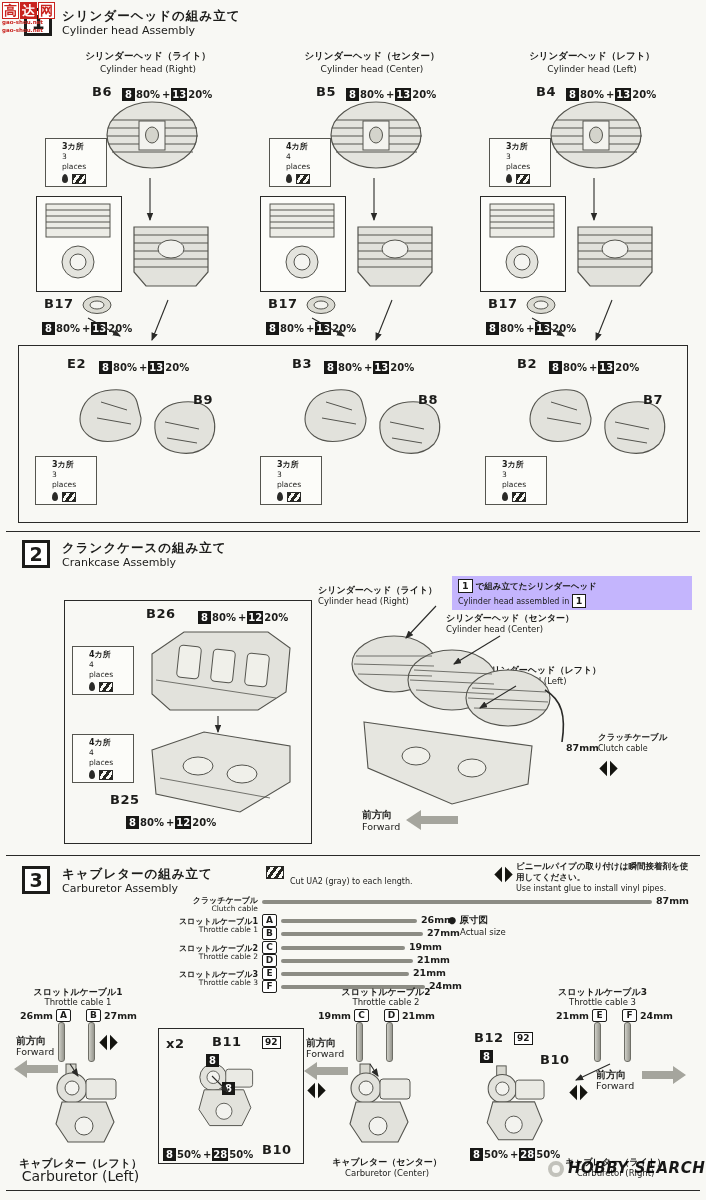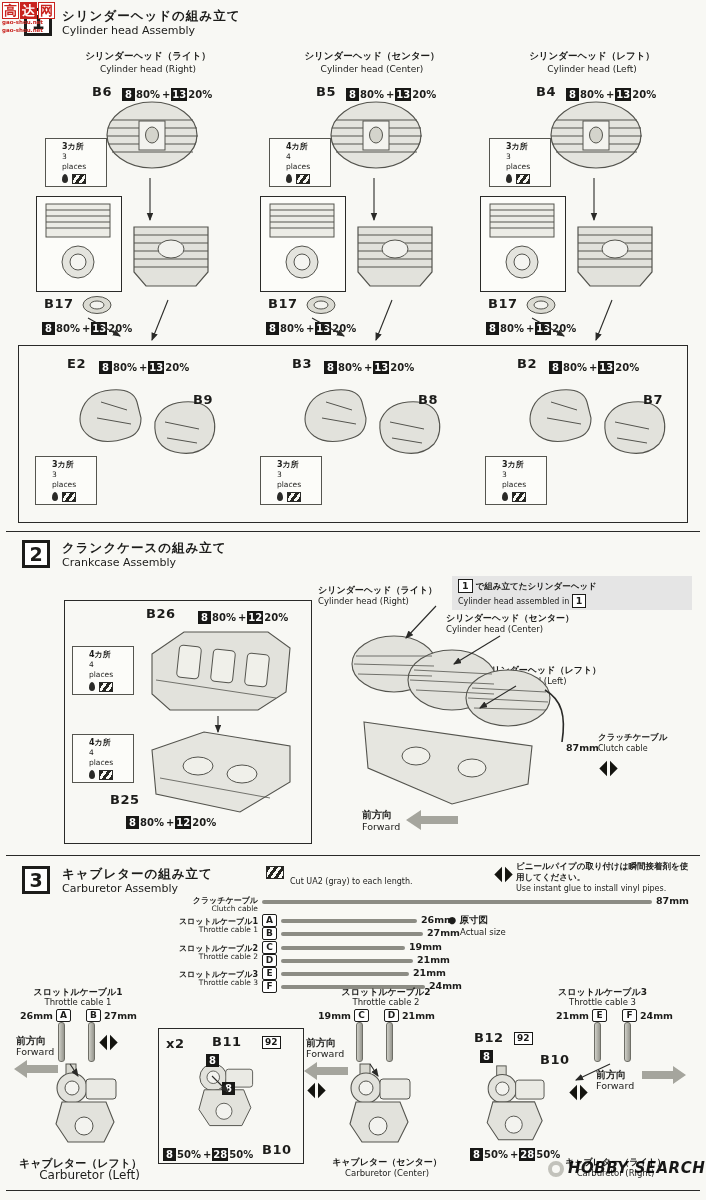--- a/index.html
+++ b/index.html
@@ -36,21 +36,21 @@
          width:15px;height:13px;line-height:11px;text-align:center;border-radius:2px}
   .bar{position:absolute;height:3.5px;background:#8c8c84;border-radius:2px}
   .mm{font-size:9.5px;font-weight:bold}
   .cl-jp{font-size:8px;font-weight:bold}
   .cl-en{font-size:7.5px}
   .note-jp{font-size:8.5px;font-weight:bold;line-height:1.3}
   .note-en{font-size:8px;line-height:1.25}
   .divider{position:absolute;left:6px;width:694px;border-top:1.3px solid #2a2a28}
   .inum{display:inline-block;border:1.2px solid #1c1c1a;background:#fff;padding:0 3px;
         font-size:9.5px;font-weight:bold;line-height:12px;vertical-align:middle}
-  .graybox{position:absolute;background:#e5e5e5}
+  .graybox{position:absolute;background:#c4b5fd}
   .fwd-jp{font-size:10px;font-weight:bold}
   .fwd-en{font-size:9.5px}
   .tube{position:absolute;width:7px;height:40px;border-radius:3px;border:1px solid #6e6e66;
         background:linear-gradient(90deg,#cfcfc7,#96968e)}
   .wchar{width:17px;height:17px;display:inline-flex;align-items:center;justify-content:center;
          font-size:13px;font-weight:bold}
   .w1{background:#fff;color:#c9241f;border:1.5px solid #c9241f}
   .w2{background:#c9241f;color:#fff;border:1.5px solid #c9241f}
   .wsite{font-size:5.5px;color:#c9241f;font-weight:bold;line-height:1.4}
   .hobby-text{color:#000000;font-weight:bold;font-size:15px;letter-spacing:.5px;font-style:italic}
@@ -430,21 +430,21 @@
   <div class="abs fwd-jp" style="left:16px;top:1034px">前方向</div>
   <div class="abs fwd-en" style="left:16px;top:1046px">Forward</div>
   <svg class="abs" width="44" height="18" viewBox="0 0 44 18" style="left:14px;top:1060px">
     <polygon points="0,9 13,0 13,5 44,5 44,13 13,13 13,18" fill="#a5a59d"></polygon>
   </svg>
   <span class="abs diamond" style="left:102px;top:1036px"></span>
   <svg class="abs" width="105" height="95" viewBox="0 0 105 95" style="left:36px;top:1062px">
       <use href="#sym-carb"></use>
     </svg>
   <div class="abs cl-jp c" style="left:8px;top:1156px;width:145px;font-size:11px">キャブレター（レフト）</div>
-  <div class="abs cl-en c" style="left:17px;top:1168px;width:145px;font-size:12px">Carburetor (Left)</div>
+  <div class="abs cl-en c" style="left:8px;top:1168px;width:145px;font-size:14px">Carburetor (Left)</div>
 
   <div class="box" style="left:158px;top:1028px;width:146px;height:136px"></div>
   <div class="abs part" style="left:166px;top:1036px">x2</div>
   <div class="abs part" style="left:212px;top:1034px">B11</div>
   <span class="abs chipw" style="left:262px;top:1036px">92</span>
   <svg class="abs" width="100" height="85" viewBox="0 0 105 95" style="left:178px;top:1054px">
       <use href="#sym-carb"></use>
     </svg>
   <span class="abs chip" style="left:206px;top:1054px">8</span>
   <span class="abs chip" style="left:222px;top:1082px">8</span>

